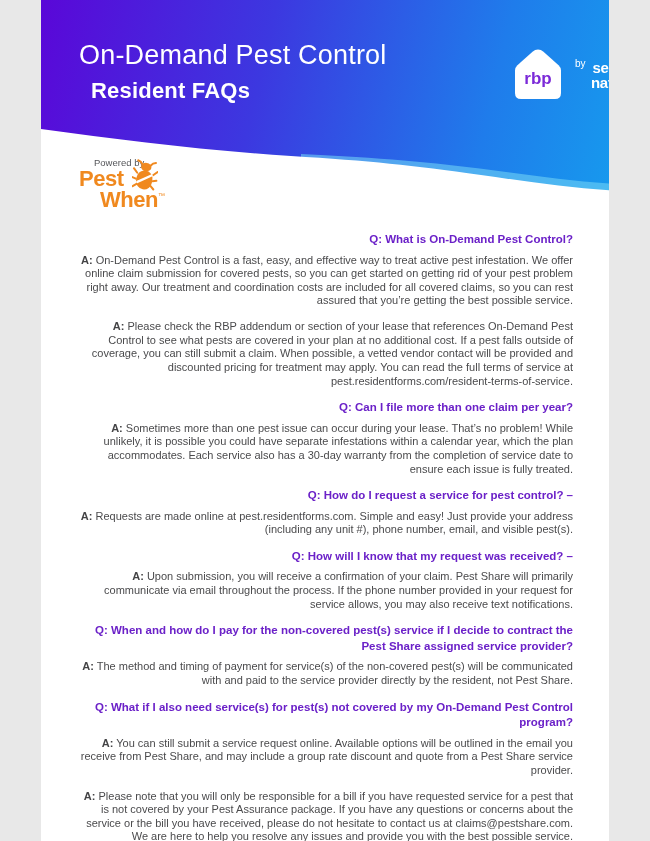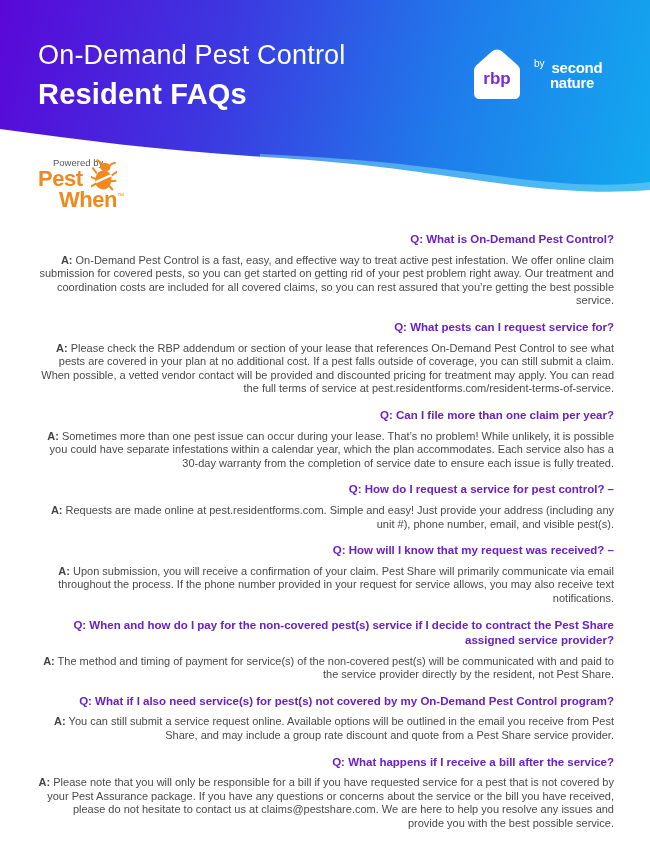--- a/index.html
+++ b/index.html
@@ -1,19 +1,19 @@
 <!DOCTYPE html>
 <html><head>
 <meta charset="utf-8">
 <style>
   * { box-sizing: border-box; }
   html,body { margin:0; padding:0; background:#e8e8e8; }
   .page {
     position: relative;
-    width: 650px;
+    width: 568px;
     height: 841px;
     margin: 0 auto;
     background: #ffffff;
     overflow: hidden;
     font-family: "Liberation Sans", sans-serif;
   }
 
   
   .hero {
     position: relative;
@@ -26,21 +26,21 @@
     left: 0; bottom: 0;
     width: 650px; height: 90px;
     display: block;
   }
   .titles {
     position: absolute;
     left: 38px; top: 40px;
     color: #ffffff;
   }
   .t1 { font-size: 27px; font-weight: 400; letter-spacing: 0.2px; }
-  .t2 { font-size: 29px; font-weight: 700; margin-top: 7px; letter-spacing: 0.2px; }
+  .t2 { font-size: 22px; font-weight: 700; margin-top: 7px; letter-spacing: 0.2px; margin-left: 12px; }
 
   
   .rbp { position: absolute; left: 468px; top: 45px; width: 160px; height: 60px; }
   .rbp-badge { position: absolute; left: 0; top: 0; width: 58px; height: 58px; }
   .sn { position: absolute; left: 66px; top: 13px; color: #ffffff; white-space: nowrap; }
   .by { font-size: 10px; font-weight: 400; vertical-align: 6px; margin-right: 7px; }
   .snword { font-size: 15px; font-weight: 700; letter-spacing: -0.3px; line-height: 12px; }
   .sn2 { display: block; margin-left: 16px; margin-top: 0px; }
 
   
@@ -133,21 +133,20 @@
   </div>
 
   <main class="content">
 
     <section class="faq">
       <h3 class="q">Q: What is On-Demand Pest Control?</h3>
       <p class="a"><span class="ap">A:</span> <span>On-Demand Pest Control is a fast, easy, and effective way to treat active pest infestation. We offer online claim submission for covered pests, so you can get started on getting rid of your pest problem right away. Our treatment and coordination costs are included for all covered claims, so you can rest assured that you’re getting the best possible service.</span></p>
     </section>
 
     <section class="faq">
-      <h3 class="q">Q: What pests can I request service for?</h3>
       <p class="a"><span class="ap">A:</span> <span>Please check the RBP addendum or section of your lease that references On-Demand Pest Control to see what pests are covered in your plan at no additional cost. If a pest falls outside of coverage, you can still submit a claim. When possible, a vetted vendor contact will be provided and discounted pricing for treatment may apply. You can read the full terms of service at pest.residentforms.com/resident-terms-of-service.</span></p>
     </section>
 
     <section class="faq">
       <h3 class="q">Q: Can I file more than one claim per year?</h3>
       <p class="a"><span class="ap">A:</span> <span>Sometimes more than one pest issue can occur during your lease. That’s no problem! While unlikely, it is possible you could have separate infestations within a calendar year, which the plan accommodates. Each service also has a 30-day warranty from the completion of service date to ensure each issue is fully treated.</span></p>
     </section>
 
     <section class="faq">
       <h3 class="q">Q: How do I request a service for pest control? –</h3>
@@ -163,18 +162,17 @@
       <h3 class="q">Q: When and how do I pay for the non-covered pest(s) service if I decide to contract the Pest Share assigned service provider?</h3>
       <p class="a"><span class="ap">A:</span> <span>The method and timing of payment for service(s) of the non-covered pest(s) will be communicated with and paid to the service provider directly by the resident, not Pest Share.</span></p>
     </section>
 
     <section class="faq">
       <h3 class="q">Q: What if I also need service(s) for pest(s) not covered by my On-Demand Pest Control program?</h3>
       <p class="a"><span class="ap">A:</span> <span>You can still submit a service request online. Available options will be outlined in the email you receive from Pest Share, and may include a group rate discount and quote from a Pest Share service provider.</span></p>
     </section>
 
     <section class="faq">
-      <h3 class="q">Q: What happens if I receive a bill after the service?</h3>
       <p class="a"><span class="ap">A:</span> <span>Please note that you will only be responsible for a bill if you have requested service for a pest that is not covered by your Pest Assurance package. If you have any questions or concerns about the service or the bill you have received, please do not hesitate to contact us at claims@pestshare.com. We are here to help you resolve any issues and provide you with the best possible service.</span></p>
     </section>
 
   </main>
 </div>
 
 </body></html>

